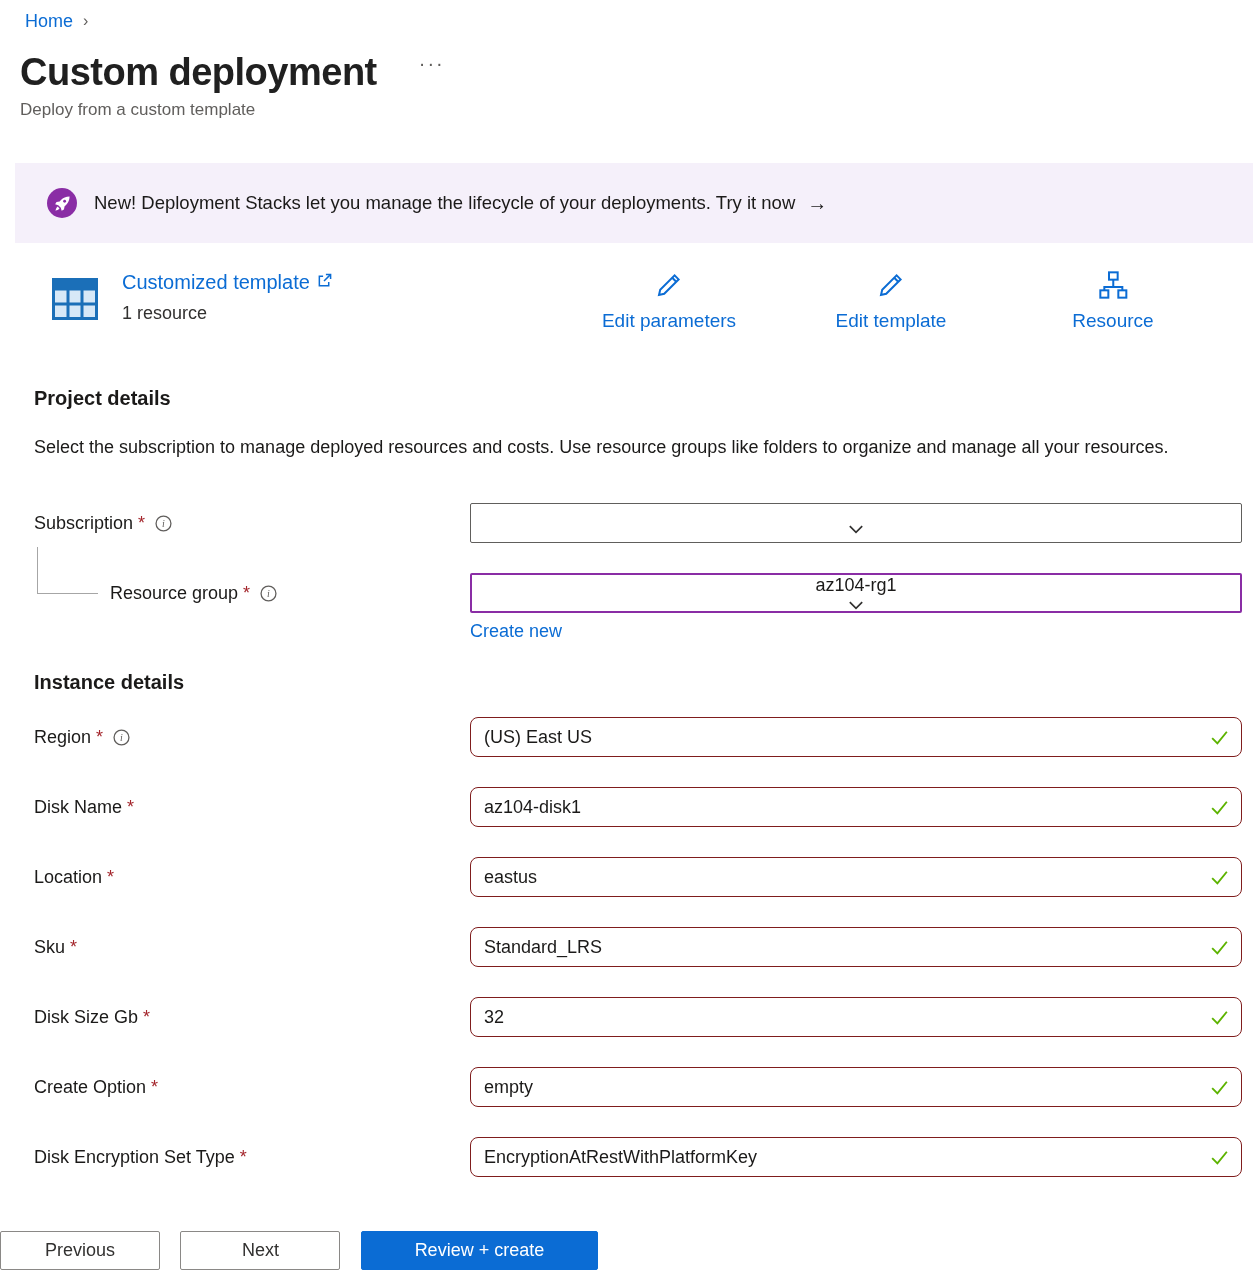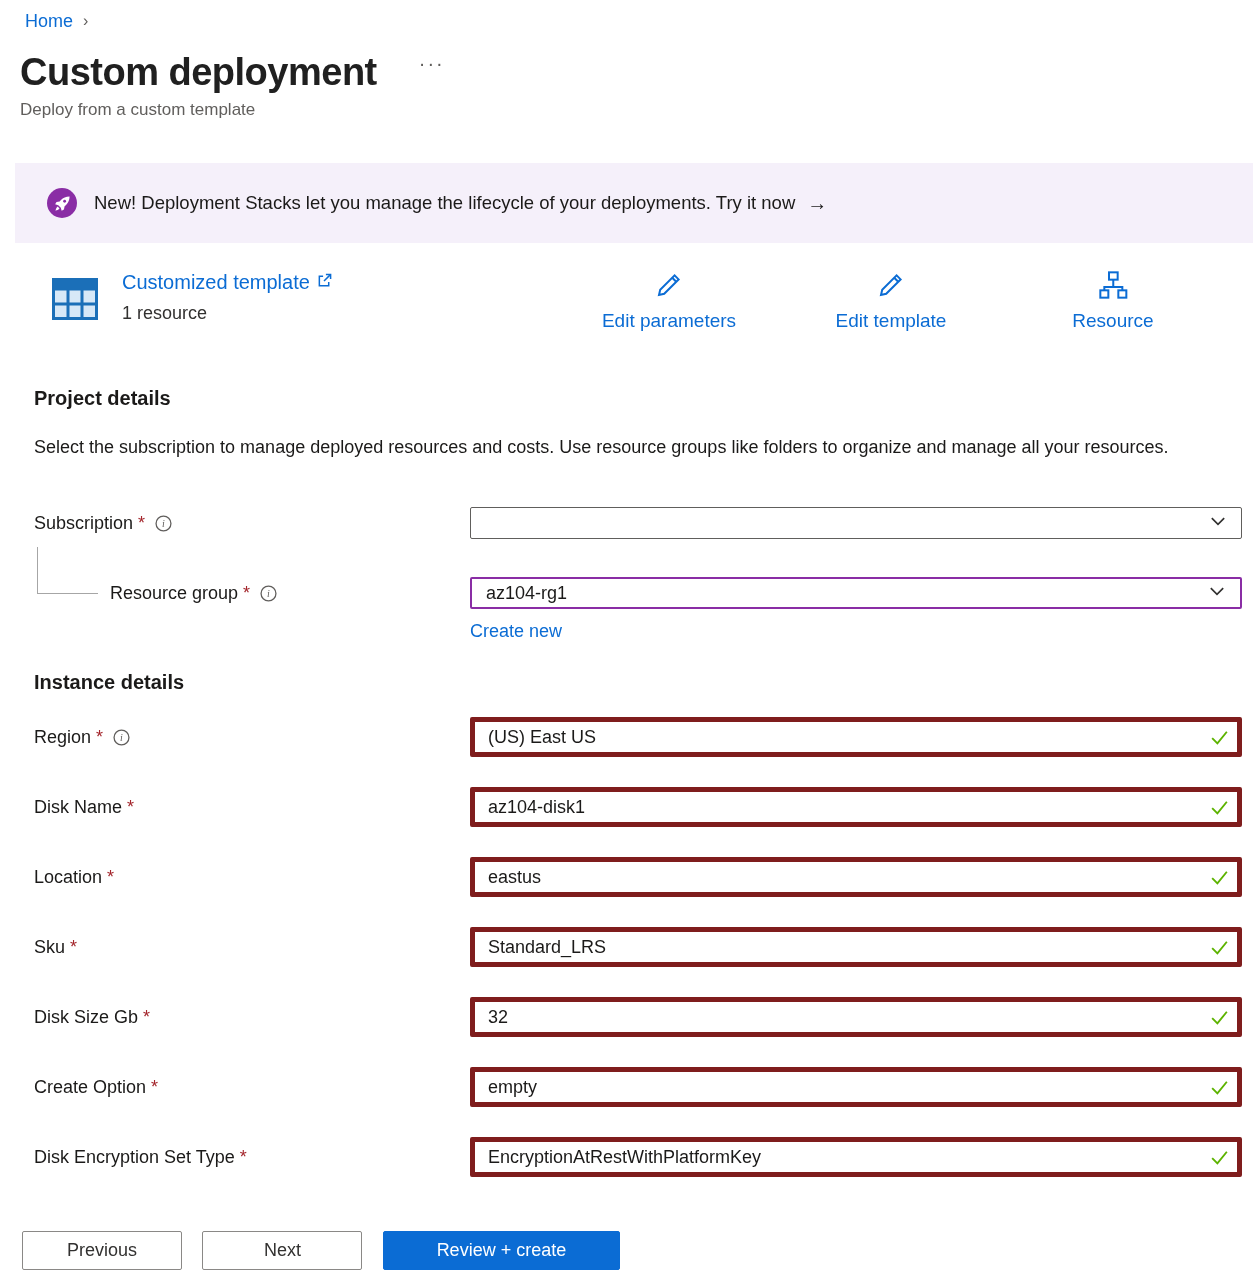--- a/index.html
+++ b/index.html
@@ -36,32 +36,32 @@
   
   .section-heading{margin:52px 0 0 34px;font-size:20px;font-weight:700;color:#1b1a19;height:24px;}
   .section-desc{margin:22px 34px 16px 34px;font-size:18px;color:#1b1a19;line-height:28px;max-width:1145px;}
   
   .form{position:relative;margin-top:42px;}
   .form-row{display:flex;align-items:center;margin:0 11px 30px 34px;height:40px;}
   .label-cell{width:436px;flex:0 0 auto;display:flex;align-items:center;font-size:18px;color:#1b1a19;box-sizing:border-box;}
   .req{color:#a4262c;margin-left:5px;}
   .info{margin-left:10px;display:inline-flex;cursor:default;}
   .input-cell{flex:1;position:relative;}
-  .combo{height:32px;border:1px solid #605e5c;border-radius:2px;display:flex;align-items:center;justify-content:space-between;padding:0 14px;background:#fff;cursor:pointer;box-sizing:border-box;}
+  .combo{height:40px;border:1px solid #605e5c;border-radius:2px;display:flex;align-items:center;justify-content:space-between;padding:0 14px;background:#fff;cursor:pointer;box-sizing:border-box;flex-direction:column;}
   .combo.focused{border:2px solid #8a2da5;}
   .combo-value{font-size:18px;color:#1b1a19;}
-  .textbox{width:100%;height:40px;border:5px solid #7f1d1d;border-radius:2px;box-sizing:border-box;padding:0 44px 0 13px;font-size:18px;color:#1b1a19;font-family:"Liberation Sans",sans-serif;background:#fff;}
+  .textbox{width:100%;height:40px;border:1px solid #7f1d1d;border-radius:8px;box-sizing:border-box;padding:0 44px 0 13px;font-size:18px;color:#1b1a19;font-family:"Liberation Sans",sans-serif;background:#fff;}
   .valid-check{position:absolute;right:12px;top:50%;transform:translateY(-50%);display:inline-flex;}
   .rg-label{padding-left:76px;}
   .connector{position:absolute;left:37px;top:44px;width:60px;height:46px;border-left:1px solid #a6a6a6;border-bottom:1px solid #a6a6a6;}
   .create-new-row{margin:-22px 0 26px 470px;height:24px;}
   .create-new{color:#0b6cd4;font-size:18px;cursor:pointer;}
   .instance-heading{margin:18px 0 20px 34px;font-size:20px;font-weight:700;color:#1b1a19;height:26px;}
   
-  .footer{position:absolute;left:0;right:4px;bottom:0;height:64px;background:#ffffff;padding:15px 0 0 22px;box-sizing:border-box;z-index:5;}
+  .footer{position:absolute;left:0;right:4px;bottom:0;height:64px;background:#ffffff;padding:15px 0 0 0;box-sizing:border-box;z-index:5;}
   .btn{display:inline-block;font-size:18px;font-family:"Liberation Sans",sans-serif;border-radius:2px;padding:8px 0;text-align:center;cursor:pointer;}
   .btn-secondary{background:#fff;border:1px solid #8a8886;color:#323130;width:158px;}
   .btn-primary{background:#0b6cd4;border:1px solid #0b6cd4;color:#fff;width:235px;}
   .btn + .btn{margin-left:16px;}
 </style>
 </head>
 <body>
 
 <div class="breadcrumb">
   <a>Home</a>

